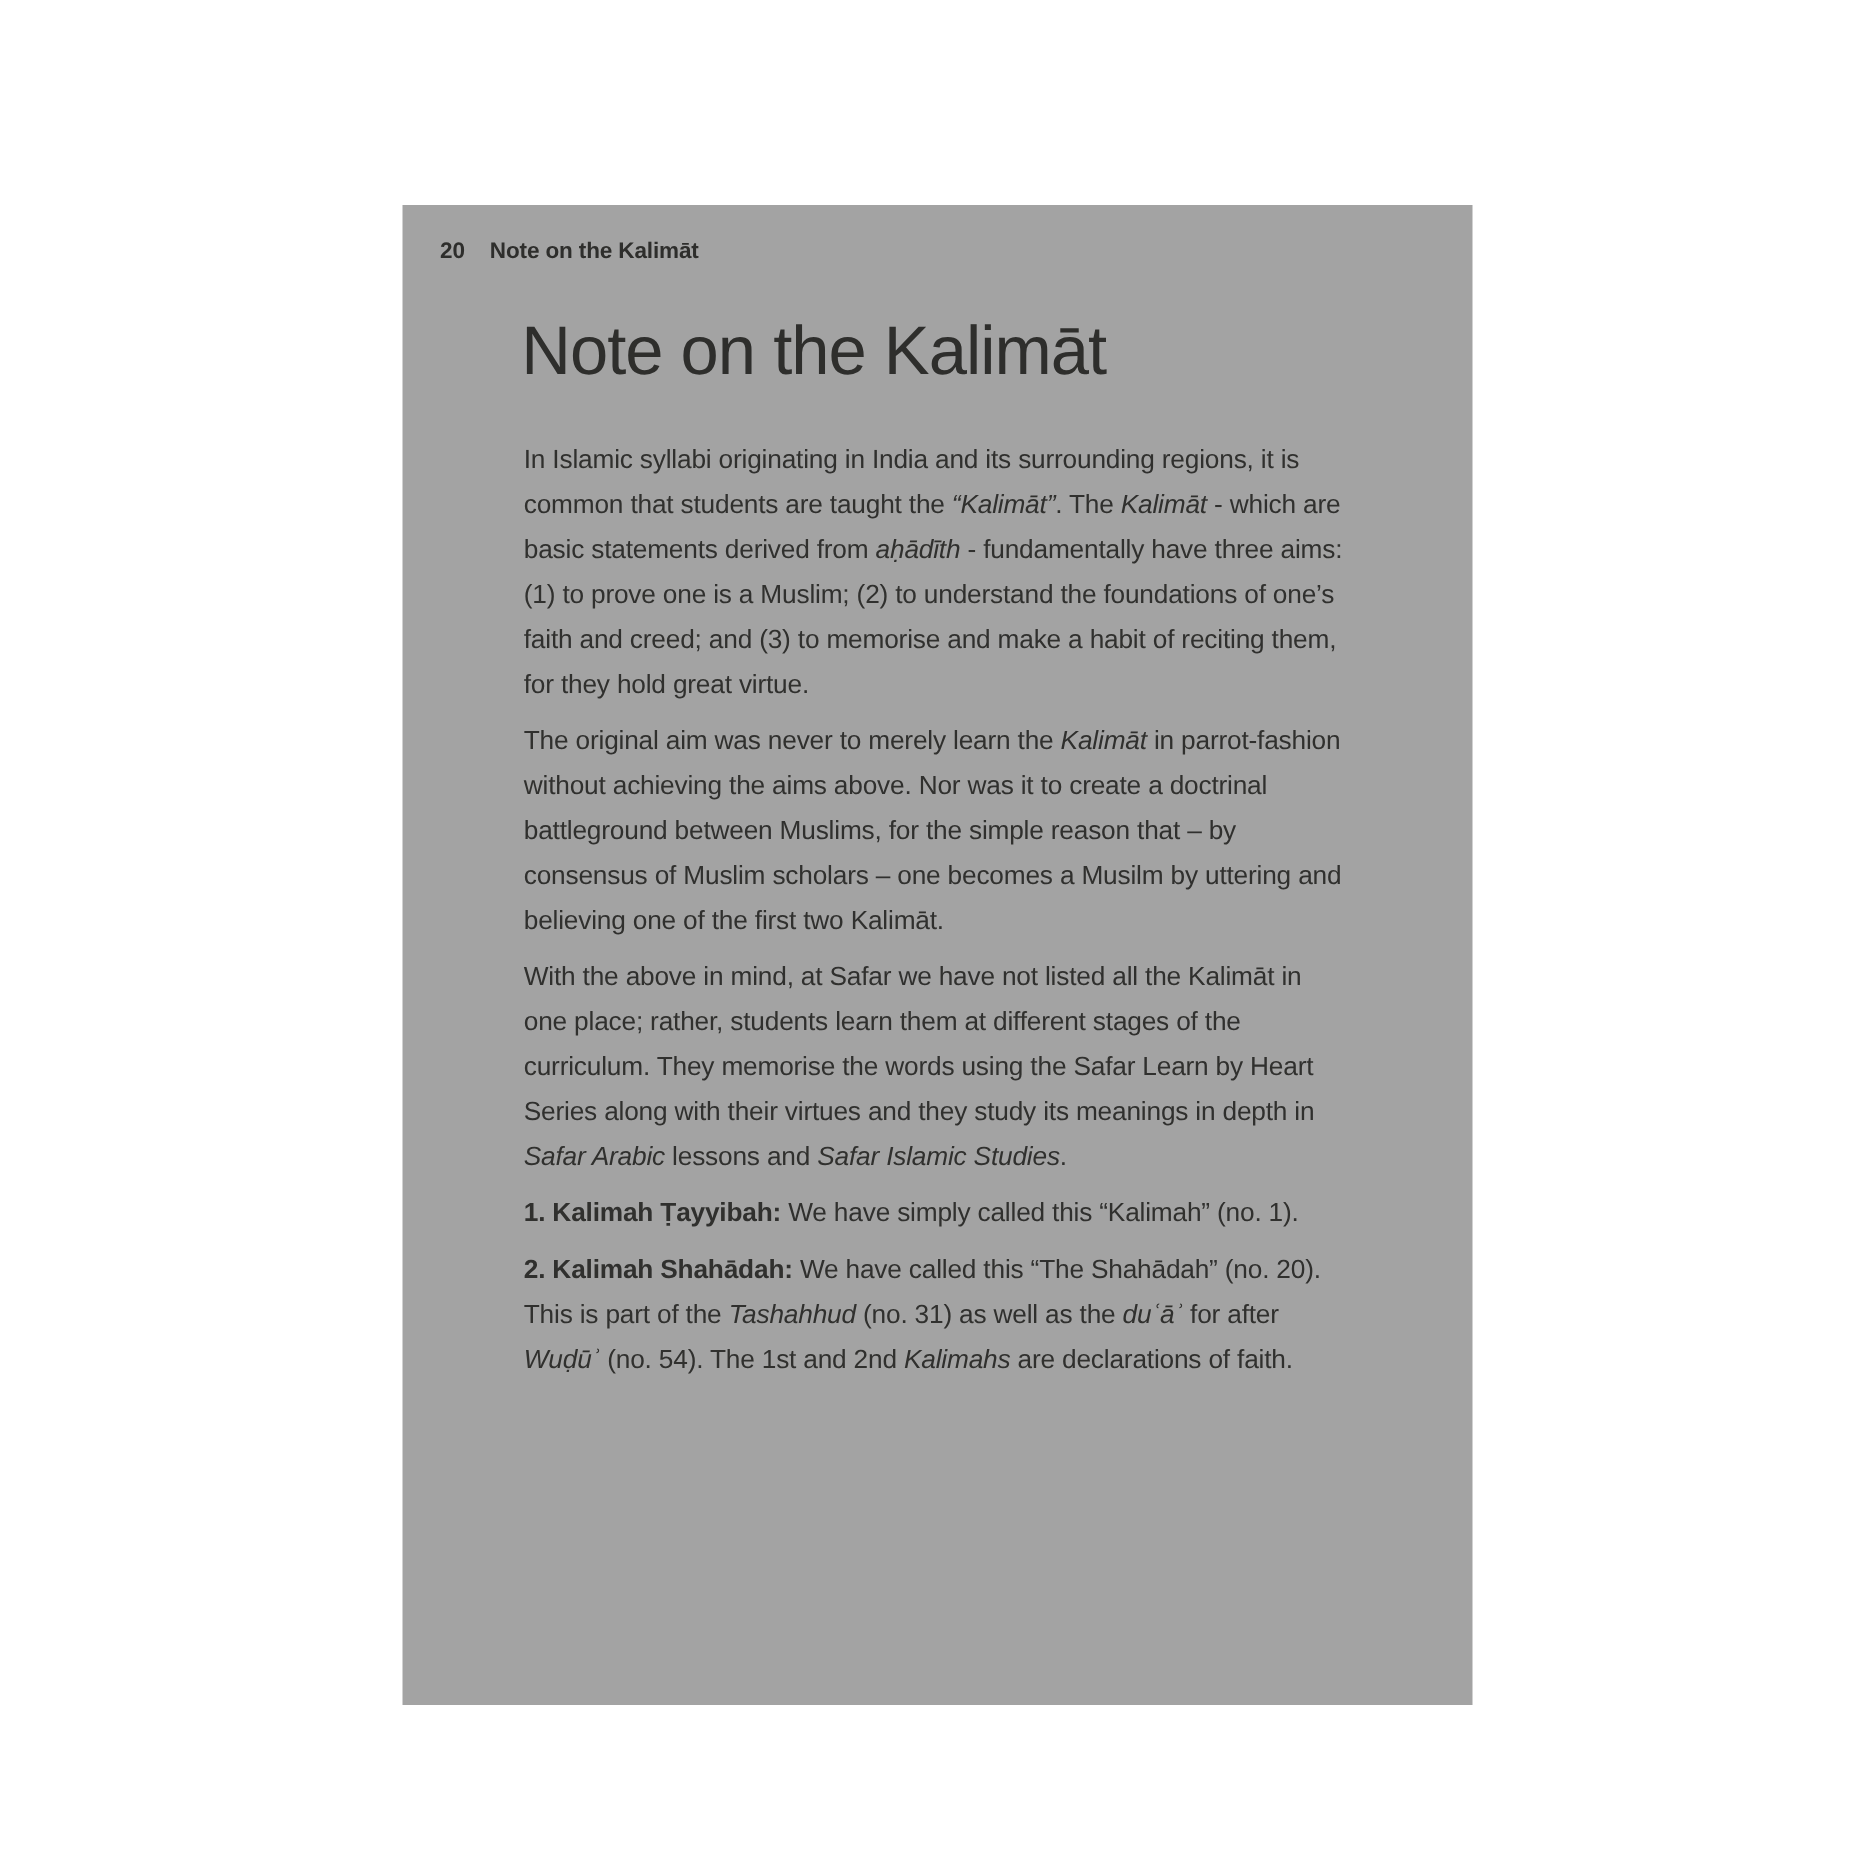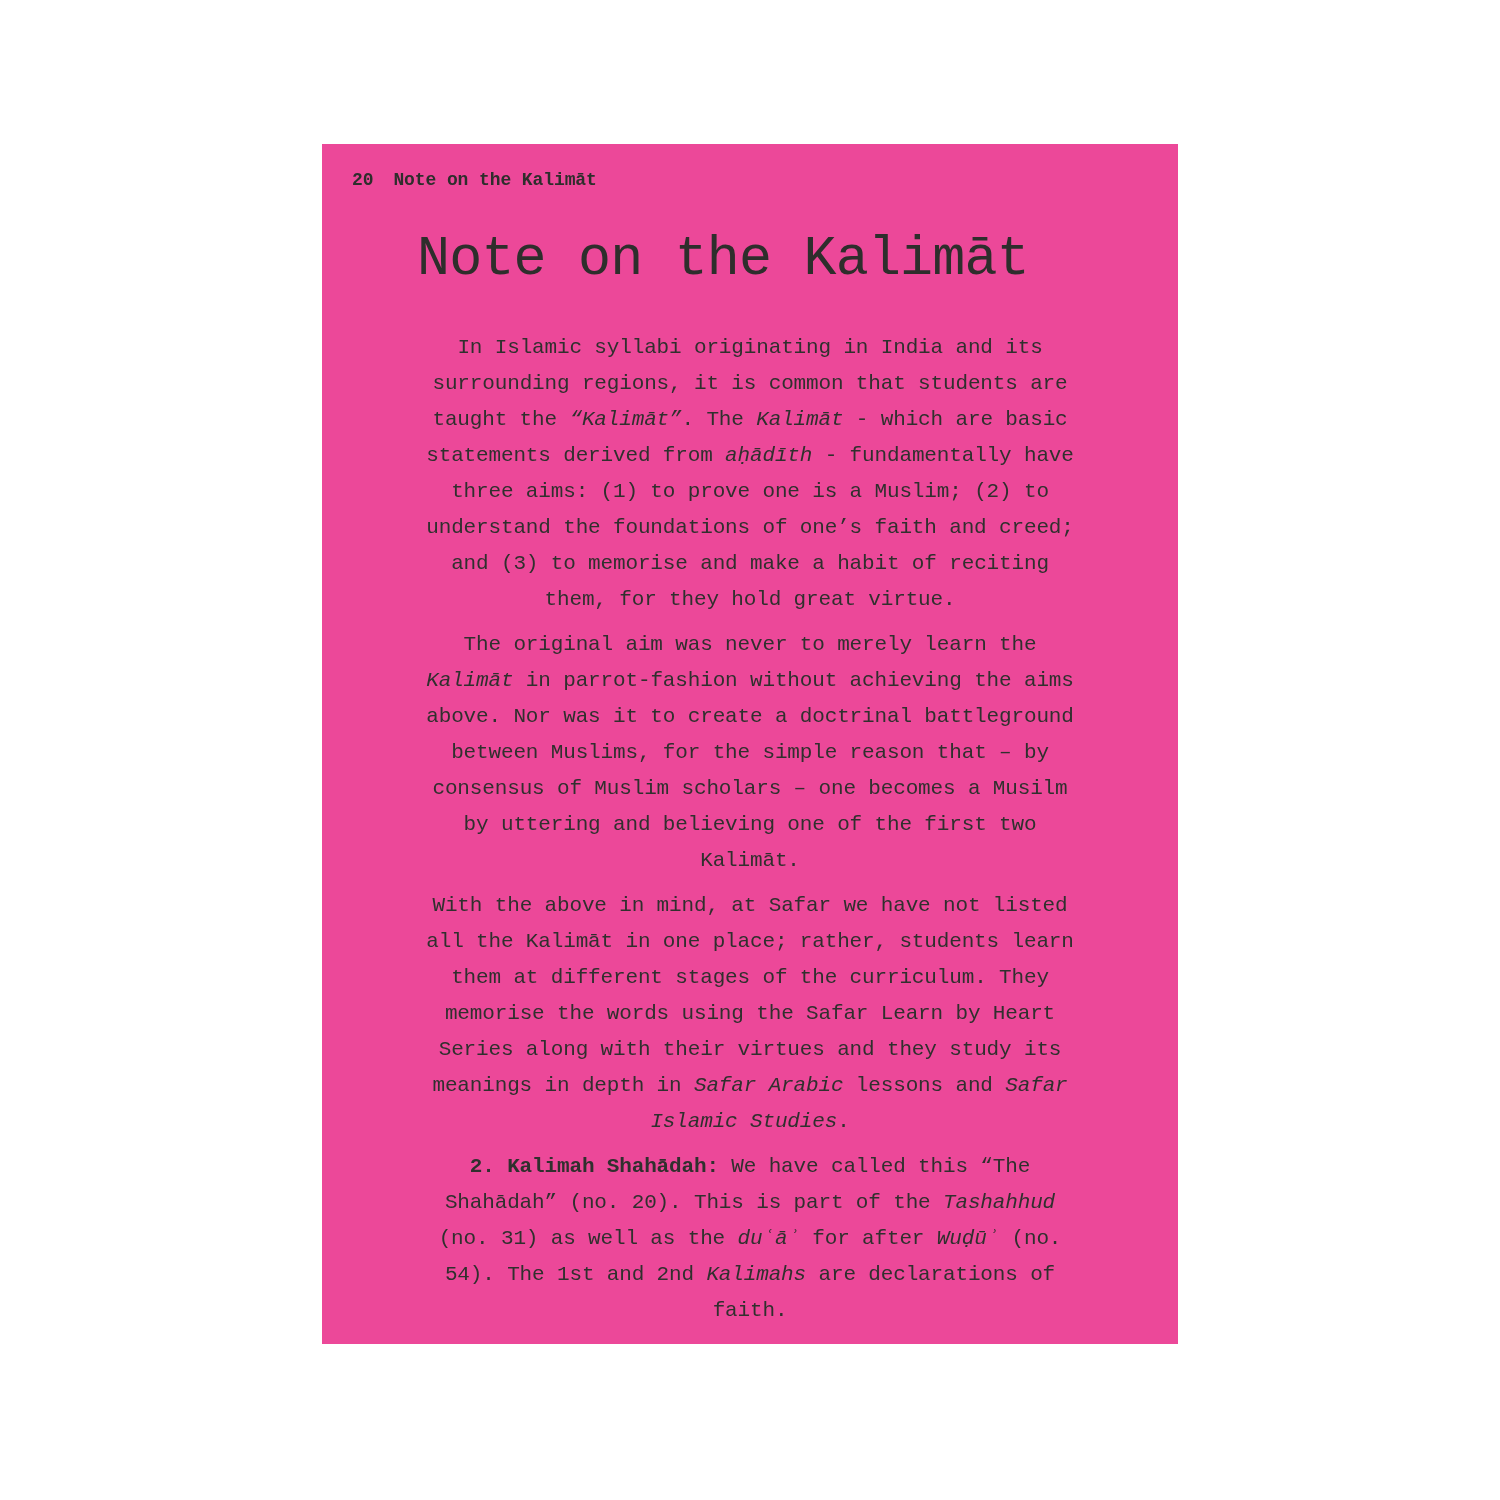--- a/index.html
+++ b/index.html
@@ -9,26 +9,25 @@
   }
   body {
     width: 1500px;
     height: 1500px;
     position: relative;
     font-family: "Liberation Sans", sans-serif;
   }
   .page {
     position: absolute;
     left: 322px;
-    top: 144px;
+    top: 164px;
     width: 856px;
     height: 1200px;
-    background: #ec4899;
+    background: #a3a3a3;
     color: #30302e;
-    font-family: Liberation Mono, monospace;
   }
   .running-header {
     position: absolute;
     top: 26px;
     left: 30px;
     display: flex;
     gap: 20px;
     font-size: 18px;
     font-weight: 700;
     letter-spacing: -0.1px;
@@ -49,21 +48,20 @@
     top: 186px;
     left: 97px;
     width: 662px;
     font-size: 21px;
     line-height: 36px;
     letter-spacing: -0.15px;
     color: #30302e;
   }
   .body-para {
     margin: 0 0 9px 0;
-    text-align: center;
   }
   .body-para:last-child {
     margin-bottom: 12px;
   }
   .seg-normal { font-style: normal; font-weight: 400; }
   .seg-italic { font-style: italic; font-weight: 400; }
   .seg-bold   { font-style: normal; font-weight: 700; }
 </style>
 </head>
 <body>
@@ -74,16 +72,17 @@
     <span>20</span>
     <span>Note on the Kalimāt</span>
   </div>
 
   <h1 class="page-title" style="margin:0;">Note on the Kalimāt</h1>
 
   <div class="body-text">
       <p class="body-para"><span class="seg-normal">In Islamic syllabi originating in India and its surrounding regions, it is common that students are taught the </span><span class="seg-italic">“Kalimāt”</span><span class="seg-normal">. The </span><span class="seg-italic">Kalimāt</span><span class="seg-normal"> - which are basic statements derived from </span><span class="seg-italic">aḥādīth</span><span class="seg-normal"> - fundamentally have three aims: (1) to prove one is a Muslim; (2) to understand the foundations of one’s faith and creed; and (3) to memorise and make a habit of reciting them, for they hold great virtue.</span></p>
       <p class="body-para"><span class="seg-normal">The original aim was never to merely learn the </span><span class="seg-italic">Kalimāt</span><span class="seg-normal"> in parrot-fashion without achieving the aims above. Nor was it to create a doctrinal battleground between Muslims, for the simple reason that – by consensus of Muslim scholars – one becomes a Musilm by uttering and believing one of the first two Kalimāt.</span></p>
       <p class="body-para"><span class="seg-normal">With the above in mind, at Safar we have not listed all the Kalimāt in one place; rather, students learn them at different stages of the curriculum. They memorise the words using the Safar Learn by Heart Series along with their virtues and they study its meanings in depth in </span><span class="seg-italic">Safar Arabic</span><span class="seg-normal"> lessons and </span><span class="seg-italic">Safar Islamic Studies</span><span class="seg-normal">.</span></p>
+      <p class="body-para"><span class="seg-bold">1. Kalimah Ṭayyibah:</span><span class="seg-normal"> We have simply called this “Kalimah” (no. 1).</span></p>
       <p class="body-para"><span class="seg-bold">2. Kalimah Shahādah:</span><span class="seg-normal"> We have called this “The Shahādah” (no. 20). This is part of the </span><span class="seg-italic">Tashahhud</span><span class="seg-normal"> (no. 31) as well as the </span><span class="seg-italic">duʿāʾ</span><span class="seg-normal"> for after </span><span class="seg-italic">Wuḍūʾ</span><span class="seg-normal"> (no. 54). The 1st and 2nd </span><span class="seg-italic">Kalimahs</span><span class="seg-normal"> are declarations of faith.</span></p>
     </div>
 
 </div>
 
 </body></html>

